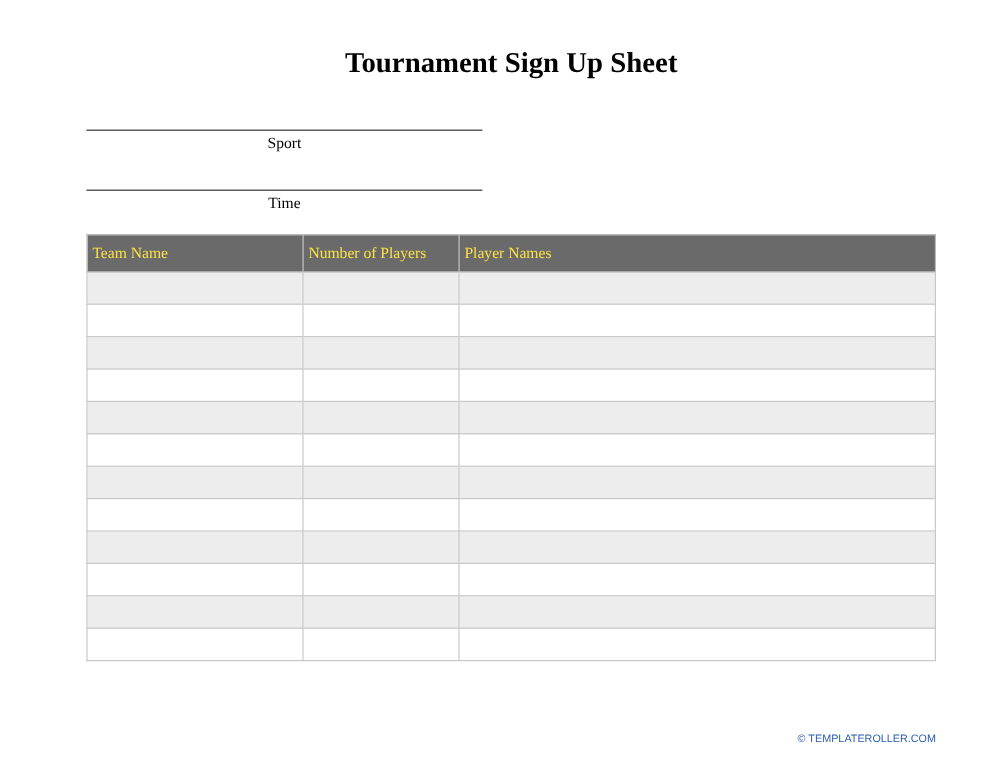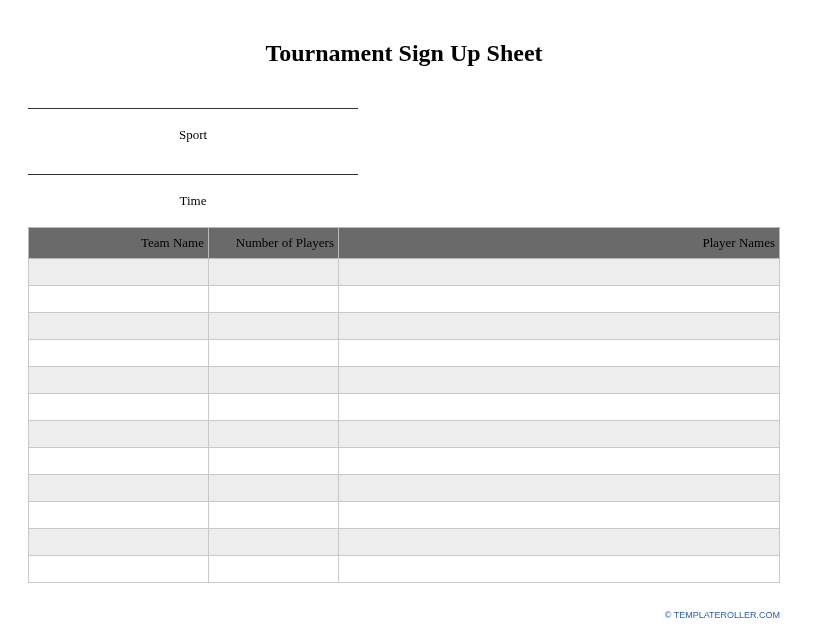--- a/index.html
+++ b/index.html
@@ -5,21 +5,21 @@
   * { box-sizing: border-box; margin: 0; padding: 0; }
   body {
     width: 828px;
     height: 640px;
     background: #ffffff;
     font-family: "Times New Roman", Times, serif;
     color: #000;
     position: relative;
   }
   .page {
-    padding: 40px 48px 20px 28px;
+    padding: 40px 48px 20px 72px;
   }
   .title {
     text-align: center;
     font-size: 24px;
     font-weight: bold;
     margin-bottom: 28px;
   }
   .info-row {
     display: flex;
     justify-content: space-between;
@@ -31,36 +31,36 @@
     flex-direction: column;
     align-items: center;
   }
   .info-line {
     width: 100%;
     border-bottom: 1px solid #333;
     height: 14px;
   }
   .info-label {
     font-size: 13px;
-    margin-top: 18px;
+    margin-top: 2px;
     text-align: center;
   }
   table {
     width: 100%;
     border-collapse: collapse;
     margin-top: 10px;
   }
   thead th {
     background: #6a6a6a;
-    color: #000000;
+    color: #fde047;
     font-weight: normal;
     font-size: 13px;
     padding: 7px 4px;
     border: 1px solid #b8b8b8;
-    text-align: right;
+    text-align: left;
   }
   tbody td {
     border: 1px solid #c8c8c8;
     height: 27px;
     font-size: 12px;
     padding: 0 4px;
   }
   tbody tr:nth-child(odd) td { background: #ededed; }
   tbody tr:nth-child(even) td { background: #ffffff; }
   .col-team { width: 180px; }

